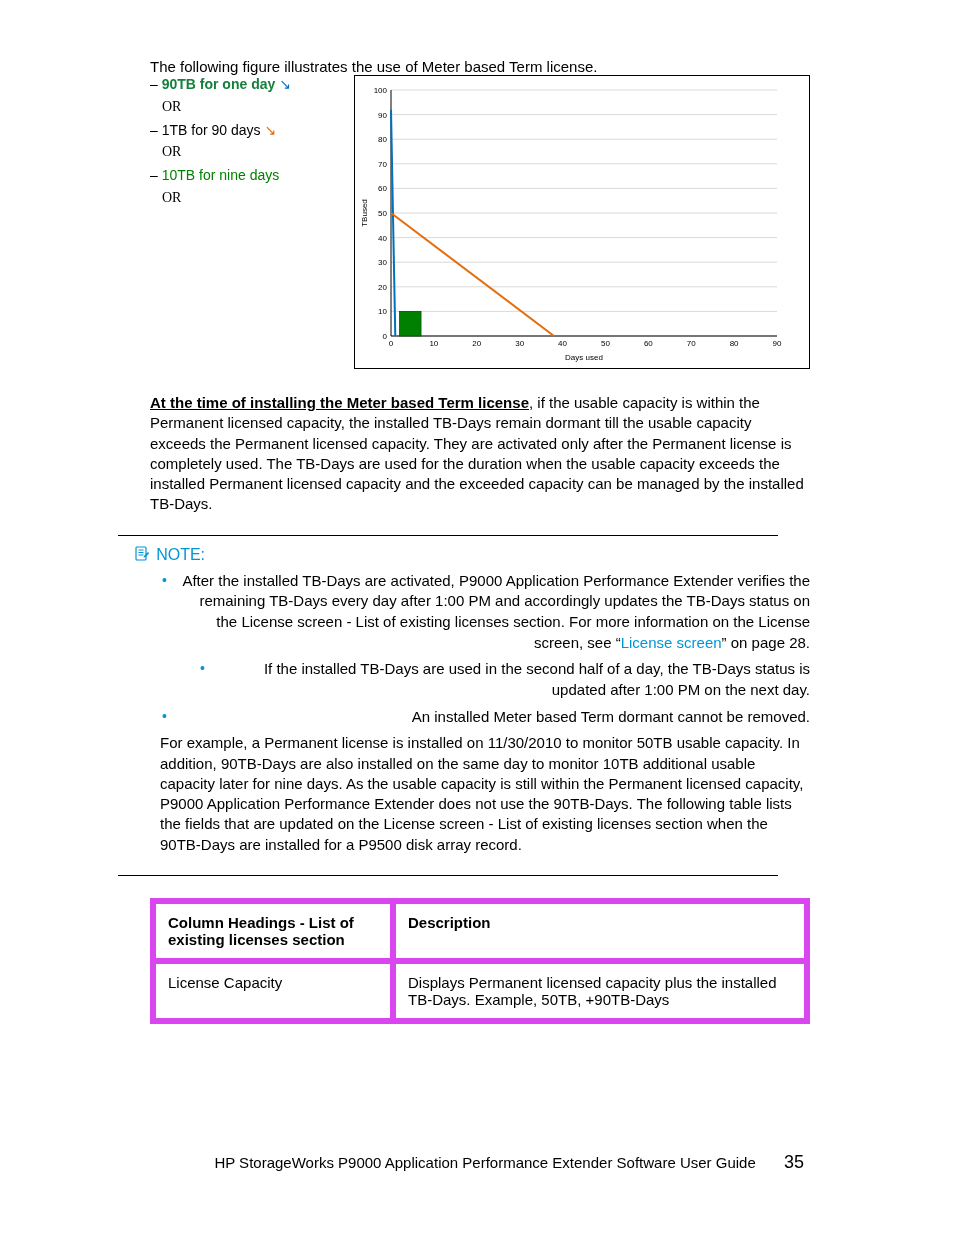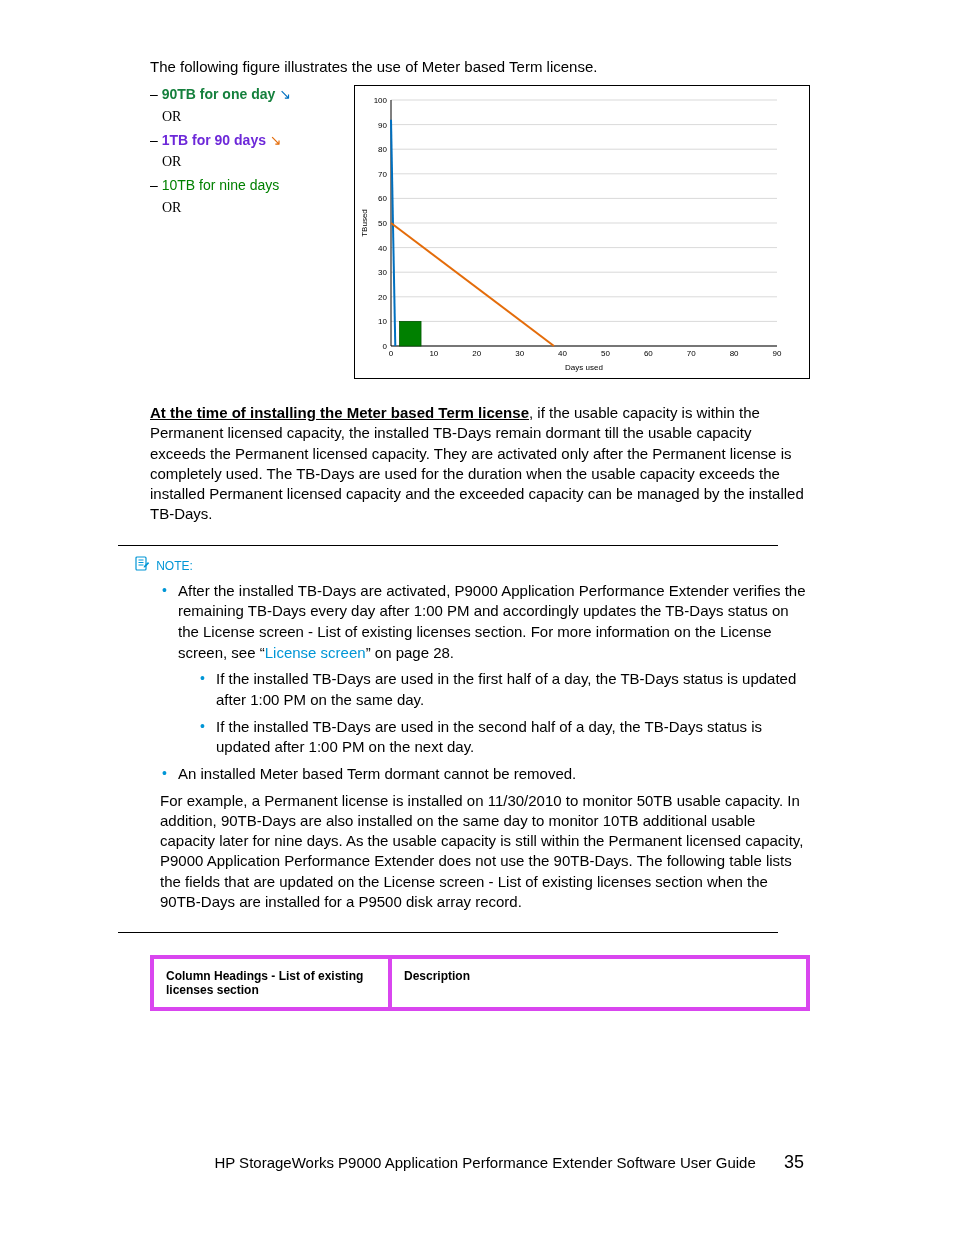--- a/index.html
+++ b/index.html
@@ -12,49 +12,49 @@
     color: #000;
     position: relative;
     background: #fff;
   }
   .page {
     position: absolute;
     left: 150px;
     top: 58px;
     width: 660px;
   }
-  .intro { margin-bottom: 10px; }
+  .intro { }
   .figure-row { display: flex; gap: 14px; margin-bottom: 24px; }
   .legend-col { width: 190px; font-size: 14px; }
   .legend-item { padding-left: 12px; text-indent: -12px; margin-bottom: 4px; line-height: 1.4; }
   .legend-90 { color: #15803d; font-weight: bold; }
-  .legend-1  { color: #6d28d9; font-weight: bold; }
+  .legend-1  { color: #000000; font-weight: normal; }
   .legend-10 { color: #008000; font-weight: normal; }
   .legend-or { color: #000; display: block; margin: 4px 0 6px 12px; font-family: 'Times New Roman', serif; font-size: 14px; }
   .chart-col { flex: 1; }
   .chart-box { border: 1px solid #000; padding: 8px 12px 4px 0; }
   svg.chart { display: block; }
   .axis-text { font-size: 8px; fill: #000; }
   .axis-label { font-size: 8px; fill: #000; }
   .para { margin: 8px 0 18px 0; line-height: 1.35; }
   .bold { font-weight: bold; text-decoration: underline; }
   hr.sep { border: none; border-top: 1px solid #000; margin: 20px 0 10px -16px; width: 660px; }
   .note-block { margin-left: -16px; }
-  .note-head { color: #0096d6; font-size: 12px; margin-top: 16px; }
+  .note-head { color: #0096d6; font-size: 16px; margin-top: 16px; }
   .note-icon { display:inline-block; width:18px; vertical-align: top; }
   .note-body { margin-left: 26px; }
   ul.bul { list-style: none; padding-left: 0; margin: 6px 0; }
-  ul.bul > li { position: relative; padding-left: 18px; margin-bottom: 6px; line-height: 1.38; }
+  ul.bul > li { position: relative; padding-left: 18px; margin-bottom: 6px; line-height: 1.38; text-align: right; }
   ul.bul > li::before { content: "•"; color: #0096d6; position: absolute; left: 2px; top: 0; font-size: 14px; }
   ul.sub { list-style: none; padding-left: 0; margin: 6px 0 6px 20px; }
   ul.sub > li { position: relative; padding-left: 18px; margin-bottom: 6px; line-height: 1.38; }
   ul.sub > li::before { content: "•"; color: #0096d6; position: absolute; left: 2px; top: 0; font-size: 14px; }
   .link { color: #0096d6; }
   table.t { border-collapse: collapse; width: 100%; margin-top: 22px; }
-  table.t th, table.t td { border: 4px solid #d946ef; padding: 10px 12px; text-align: left; vertical-align: top; font-size: 12px; }
+  table.t th, table.t td { border: 6px solid #d946ef; padding: 10px 12px; text-align: left; vertical-align: top; font-size: 15px; }
   table.t th { font-weight: bold; }
   table.t th:first-child { width: 210px; border-right: 1px solid #000; }
   table.t { border: 2px solid #000; }
   .footer {
     position: absolute;
     left: 144px;
     width: 660px;
     top: 1152px;
     font-size: 15px;
     text-align: right;
@@ -152,37 +152,40 @@
             <path d="M10 10 l4 -4 l1.2 1.2 l-4 4 l-1.6 0.4 z" fill="#0096d6"></path>
           </svg>
       </span>
       <span class="note-head">NOTE:</span>
     </div>
     <div class="note-body">
       <ul class="bul">
         <li>
           <span>After the installed TB-Days are activated, P9000 Application Performance Extender verifies the remaining TB-Days every day after 1:00 PM and accordingly updates the TB-Days status on the License screen - List of existing licenses section. For more information on the License screen, see “</span><span class="link">License screen</span><span>” on page 28.</span>
           <ul class="sub">
-            <li>If the installed TB-Days are used in the first half of a day, the TB-Days status is updated after 1:00 PM on the same day.</li>
             <li>If the installed TB-Days are used in the second half of a day, the TB-Days status is updated after 1:00 PM on the next day.</li>
           </ul>
         </li>
         <li>An installed Meter based Term dormant cannot be removed.</li>
       </ul>
       <div class="para" style="margin-top:4px;">For example, a Permanent license is installed on 11/30/2010 to monitor 50TB usable capacity. In addition, 90TB-Days are also installed on the same day to monitor 10TB additional usable capacity later for nine days. As the usable capacity is still within the Permanent licensed capacity, P9000 Application Performance Extender does not use the 90TB-Days. The following table lists the fields that are updated on the License screen - List of existing licenses section when the 90TB-Days are installed for a P9500 disk array record.</div>
     </div>
     <hr class="sep">
   </div>
 
   <table class="t">
     <tbody>
         <tr>
       <th>Column Headings - List of existing licenses section</th>
       <th>Description</th>
     </tr>
+    <tr>
+      <td>License Capacity</td>
+      <td>Displays Permanent licensed capacity plus the installed TB-Days. Example, 50TB, +90TB-Days</td>
+    </tr>
   </tbody>
     </table>
 
 </div>
 
 <div class="footer">
   <span>HP StorageWorks P9000 Application Performance Extender Software User Guide</span>
   <span class="pg">35</span>
 </div>
 

